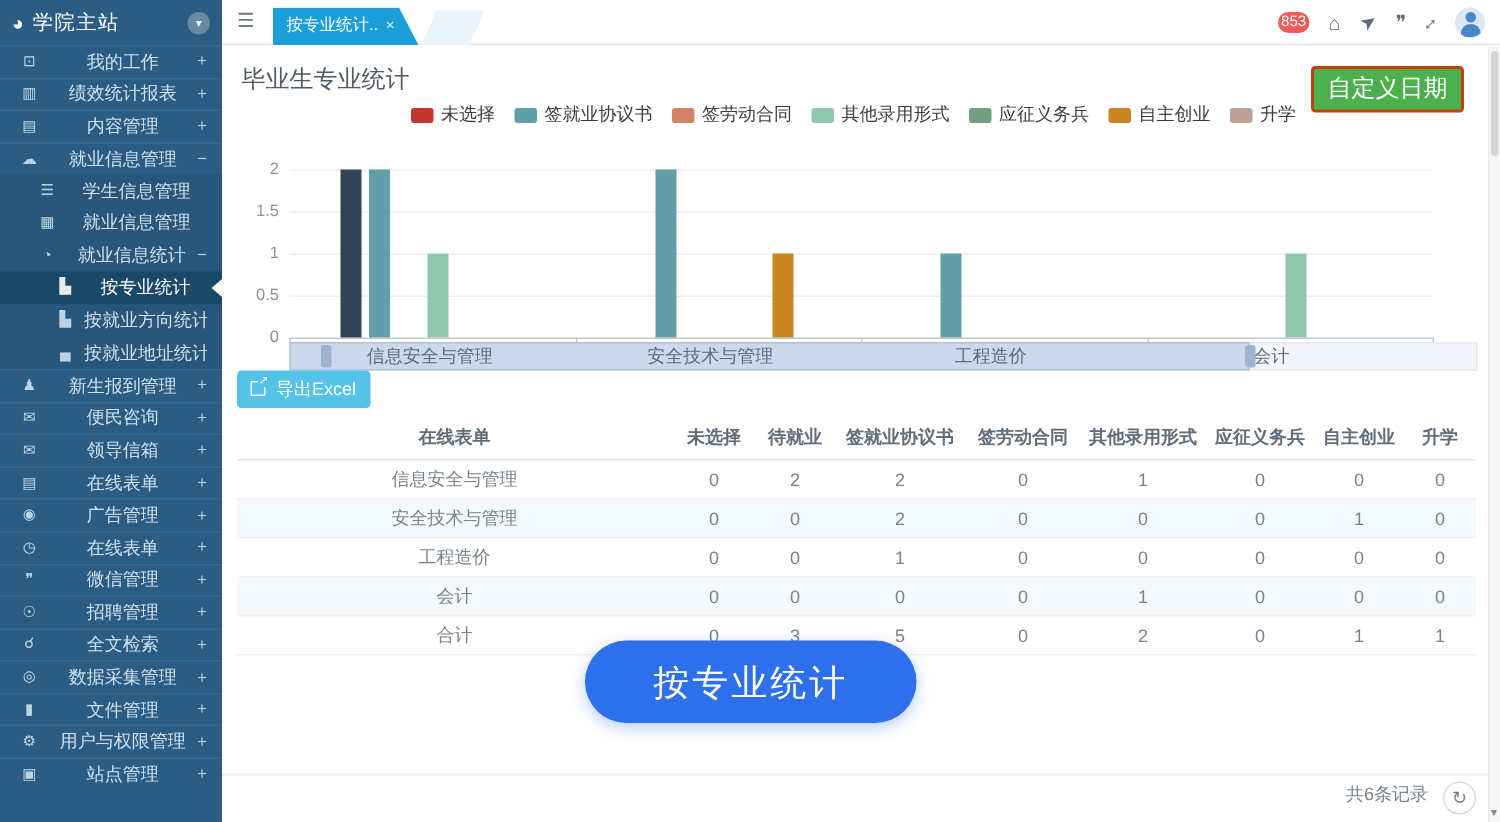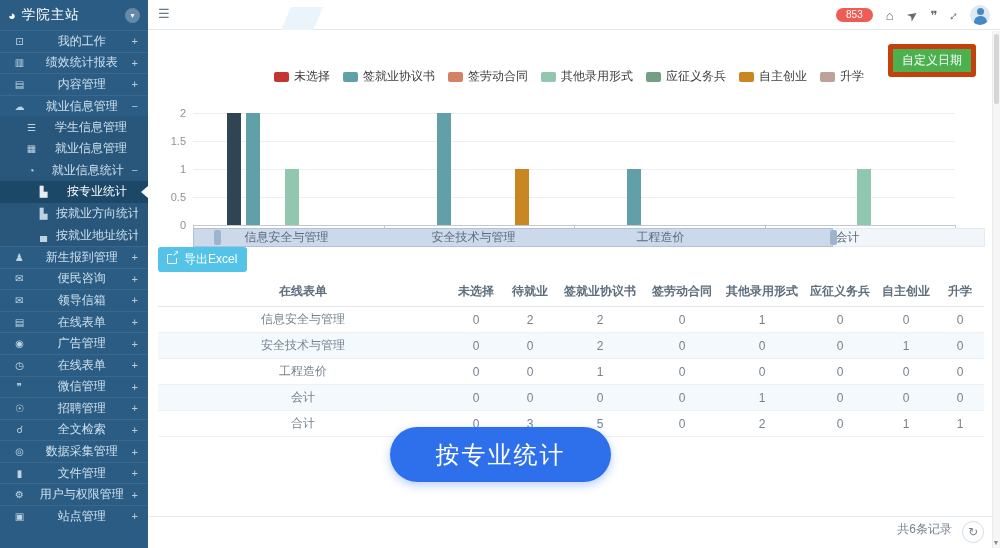--- a/index.html
+++ b/index.html
@@ -29,34 +29,34 @@
   #topbar{position:absolute;left:148px;top:0;width:852px;height:30px;background:#fff;
       border-bottom:1px solid #e3e8ec;box-sizing:border-box;}
   .menu-toggle{position:absolute;left:10px;top:6px;font-size:13px;color:#6a7a88;cursor:pointer;}
   .tab{position:absolute;left:34px;top:5px;height:25px;line-height:25px;background:#1c9ed9;color:#fff;
       font-size:11px;padding:0 16px 0 9px;clip-path:polygon(0 0,calc(100% - 13px) 0,100% 100%,0 100%);
       cursor:pointer;white-space:nowrap;}
   .tab .x{margin-left:5px;font-size:10px;opacity:.85;}
   .ghost{position:absolute;left:138px;top:7px;width:32px;height:23px;background:#e9f4fb;
       transform:skewX(-24deg);}
   .tb-icons{position:absolute;right:10px;top:0;height:30px;display:flex;align-items:center;gap:13px;}
-  .badge{background:#ef5b55;color:#fff;font-size:10px;line-height:12px;padding:1px 10px;border-radius:8px;cursor:pointer;margin-left:44px;}
+  .badge{background:#ef5b55;color:#fff;font-size:10px;line-height:12px;padding:1px 2px;border-radius:8px;cursor:pointer;margin-left:44px;}
   .tbi{color:#5f6b76;font-size:13px;cursor:pointer;}
   .rot-send{display:inline-block;transform:rotate(-35deg);}
   .rot45{display:inline-block;transform:rotate(45deg);}
   .avatar{width:20px;height:20px;border-radius:50%;background:#dce8f3;position:relative;overflow:hidden;cursor:pointer;}
   .avatar::before{content:"";position:absolute;left:6.5px;top:3px;width:7px;height:7px;border-radius:50%;background:#4788c7;}
   .avatar::after{content:"";position:absolute;left:3.5px;top:11px;width:13px;height:9px;
       border-radius:6px 6px 0 0;background:#4788c7;}
 
   
   #content{position:absolute;left:148px;top:31px;width:852px;height:517px;background:#fff;}
   .page-title{position:absolute;left:13px;top:12px;font-size:16px;color:#4f5b66;}
-  .custom-date{position:absolute;right:24px;top:13px;background:#4cb04f;color:#fff;font-size:12px;
-      padding:3px 9px;border-radius:3px;border:5px solid #c2410c;cursor:pointer;}
+  .custom-date{position:absolute;right:24px;top:13px;background:#4cb04f;color:#fff;font-size:16px;
+      padding:3px 9px;border-radius:3px;border:2px solid #c2410c;cursor:pointer;}
   .legend{position:absolute;left:0;right:10px;top:37px;display:flex;justify-content:center;
       gap:13px;font-size:12px;color:#3c3c3c;}
   .lgi{display:flex;align-items:center;gap:5px;cursor:pointer;}
   .sw{width:15px;height:10px;border-radius:2px;display:inline-block;}
 
   .chart{position:absolute;left:0;top:60px;width:845px;height:165px;}
   .grid{position:absolute;height:1px;background:#eceff4;}
   .grid.axis{background:#c2c8cf;}
   .ylab{position:absolute;left:0;width:38px;text-align:right;font-size:11px;color:#8a939c;}
   .tick{position:absolute;width:1px;height:4px;background:#c2c8cf;}
@@ -212,32 +212,36 @@
         <div class="mi lv0">
           <span class="ico">▣</span>
           <span class="lbl">站点管理</span>
           <span class="exp">+</span>
         </div>
       </div>
   </div>
 
   <div id="topbar">
     <span class="menu-toggle">☰</span>
+    <span class="tab">
+      <span>按专业统计..</span><span class="x">×</span>
+    </span>
     <span class="ghost"></span>
     <div class="tb-icons" id="tbicons">
       <span class="badge">853</span>
     <span class="tbi"><span>⌂</span></span>
         <span class="tbi"><span class="rot-send">➤</span></span>
         <span class="tbi"><span>❞</span></span>
         <span class="tbi"><span class="rot45">↕</span></span>
         <span class="avatar"></span>
       </div>
   </div>
 
   <div id="content">
+    <div class="page-title">毕业生专业统计</div>
     <span class="custom-date">自定义日期</span>
 
     <div class="legend" id="legend">
         <span class="lgi">
           <span class="sw" style="background: rgb(194, 53, 49);"></span>
           <span>未选择</span>
         </span>
         <span class="lgi">
           <span class="sw" style="background: rgb(97, 160, 168);"></span>
           <span>签就业协议书</span>

